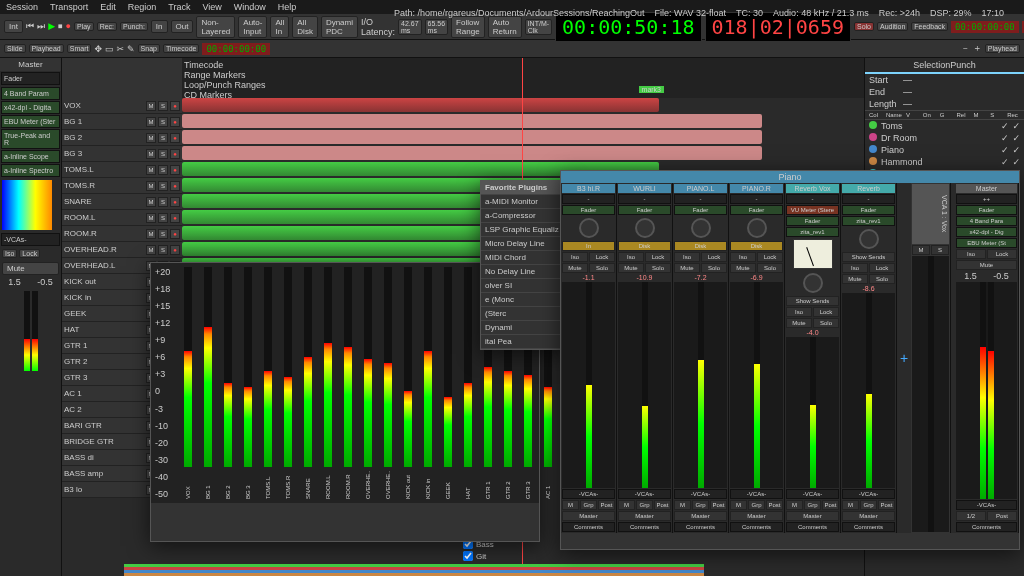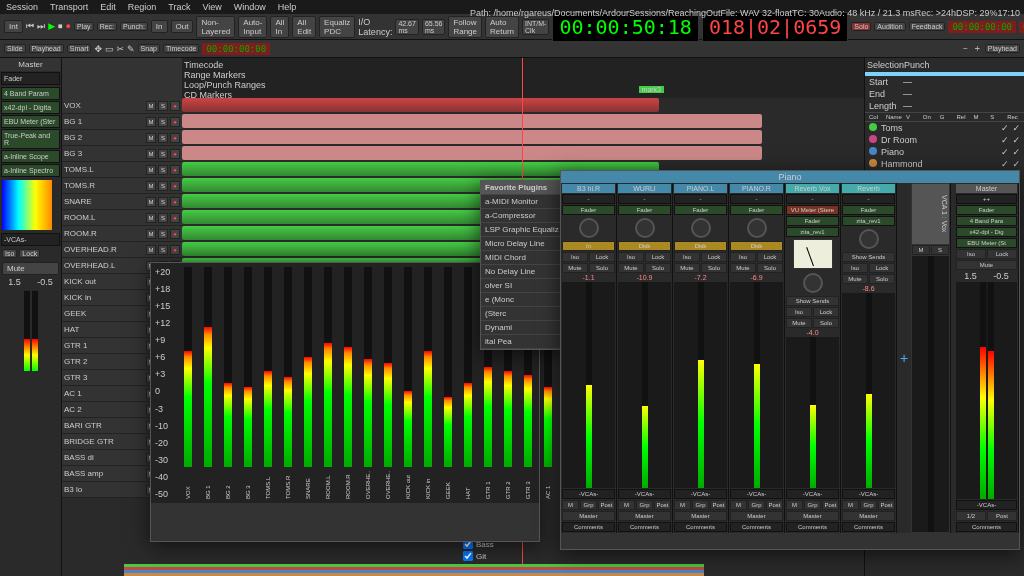--- a/index.html
+++ b/index.html
@@ -1,19 +1,19 @@
 <!DOCTYPE html>
 <html><head>
 <meta charset="utf-8">
 <style>
 *{margin:0;padding:0;box-sizing:border-box;font-family:sans-serif;font-size:9px;color:#ccc}
 body{background:#2a2a2a;width:1024px;height:576px;overflow:hidden;position:relative}
 .menubar{background:#1a1a1a;height:14px;display:flex;align-items:center;padding:0 6px;gap:12px}
 .menubar span{cursor:pointer}
-.statusbar{position:absolute;right:4px;top:0;height:26px;display:flex;align-items:center;font-size:8px}
+.statusbar{position:absolute;right:20px;top:0;height:26px;display:flex;gap:10px;align-items:center;font-size:8px}
 .toolbar{background:#333;height:26px;display:flex;align-items:center;padding:2px 4px;gap:3px;border-bottom:1px solid #111}
 .btn{background:#444;border:1px solid #222;padding:1px 4px;font-size:8px;border-radius:2px;cursor:pointer}
 .btn.sm{padding:0 2px;font-size:7px}
 .clock{background:#000;color:#0f0;font-family:monospace;font-size:20px;padding:2px 6px;border:1px solid #333}
 .clock.red{color:#f44}
 .clock2{background:#7f1d1d;color:#0a0;font-family:monospace;font-size:9px;padding:1px 4px}
 .icon{width:12px;height:12px;display:inline-block}
 .main{display:flex;height:calc(100% - 40px)}
 .leftpanel{width:62px;background:#2a2a2a;border-right:1px solid #111;display:flex;flex-direction:column}
 .master-hdr{background:#333;text-align:center;padding:2px;font-size:8px}
@@ -27,21 +27,21 @@
 .track-row{height:16px;display:flex;align-items:center;border-bottom:1px solid #222;padding:0 2px;gap:2px}
 .track-name{flex:1;font-size:8px;white-space:nowrap;overflow:hidden}
 .tbtn{width:10px;height:10px;background:#444;border:1px solid #222;font-size:6px;text-align:center;line-height:8px;cursor:pointer}
 .track-content{position:absolute;left:120px;right:0;top:0;bottom:0}
 .region{position:absolute;height:14px;border-radius:2px}
 .region.red{background:linear-gradient(#c44,#833)}
 .region.green{background:linear-gradient(#4c4,#383)}
 .region.pink{background:#c88}
 .ruler{height:40px;background:#222;font-size:7px;color:#888;padding:2px}
 .rightpanel{width:160px;background:#2a2a2a;border-left:1px solid #111}
-.rp-hdr{display:flex;justify-content:flex-start;padding:2px;border-bottom:4px solid #7dd3fc;font-size:8px}
+.rp-hdr{display:flex;justify-content:center;padding:2px;border-bottom:2px solid #7dd3fc;font-size:8px}
 .rp-row{display:flex;padding:1px 4px;font-size:7px;gap:4px}
 .dot{width:8px;height:8px;border-radius:50%;display:inline-block}
 .window{position:absolute;background:#333;border:1px solid #555;box-shadow:0 4px 20px rgba(0,0,0,.6)}
 .win-title{background:#444;padding:2px 6px;font-size:9px;display:flex;justify-content:space-between}
 .meterbridge{left:150px;top:262px;width:390px;height:280px}
 .mb-body{display:flex;height:240px;padding:4px;gap:12px;background:#222}
 .mb-col{flex:1;display:flex;flex-direction:column;align-items:center}
 .mb-meter{width:8px;flex:1;background:#111;position:relative;margin-bottom:2px}
 .mb-meter::after{content:"";position:absolute;bottom:0;width:100%;background:linear-gradient(to top,#0a0 0%,#0f0 60%,#ff0 85%,#f80 95%,#f00 100%)}
 .mb-label{font-size:6px;writing-mode:vertical-rl;transform:rotate(180deg);height:30px}
@@ -102,22 +102,22 @@
   <span class="icon">⏹</span>
   <span class="icon" style="color:#f44">●</span>
   <span class="btn sm">Play</span>
   <span class="btn sm">Rec:</span>
   <span class="btn sm">Punch:</span>
   <span class="btn">In</span>
   <span class="btn">Out</span>
   <span class="btn">Non-Layered</span>
   <span class="btn">Auto-Input</span>
   <span class="btn">All In</span>
-  <span class="btn">All Edit</span>
-  <span class="btn">Equaliz PDC</span>
+  <span class="btn">All Disk</span>
+  <span class="btn">Dynami PDC</span>
   <span>I/O Latency:</span>
   <span class="btn sm">42.67 ms</span>
   <span class="btn sm">65.56 ms</span>
   <span class="btn">Follow Range</span>
   <span class="btn">Auto Return</span>
   <span class="btn sm">INT/M-Clk</span>
   <span class="clock">00:00:50:18</span>
   <span class="clock red">018|02|0659</span>
   <span class="btn sm" style="background:#833">Solo</span>
   <span class="btn sm">Audition</span>

